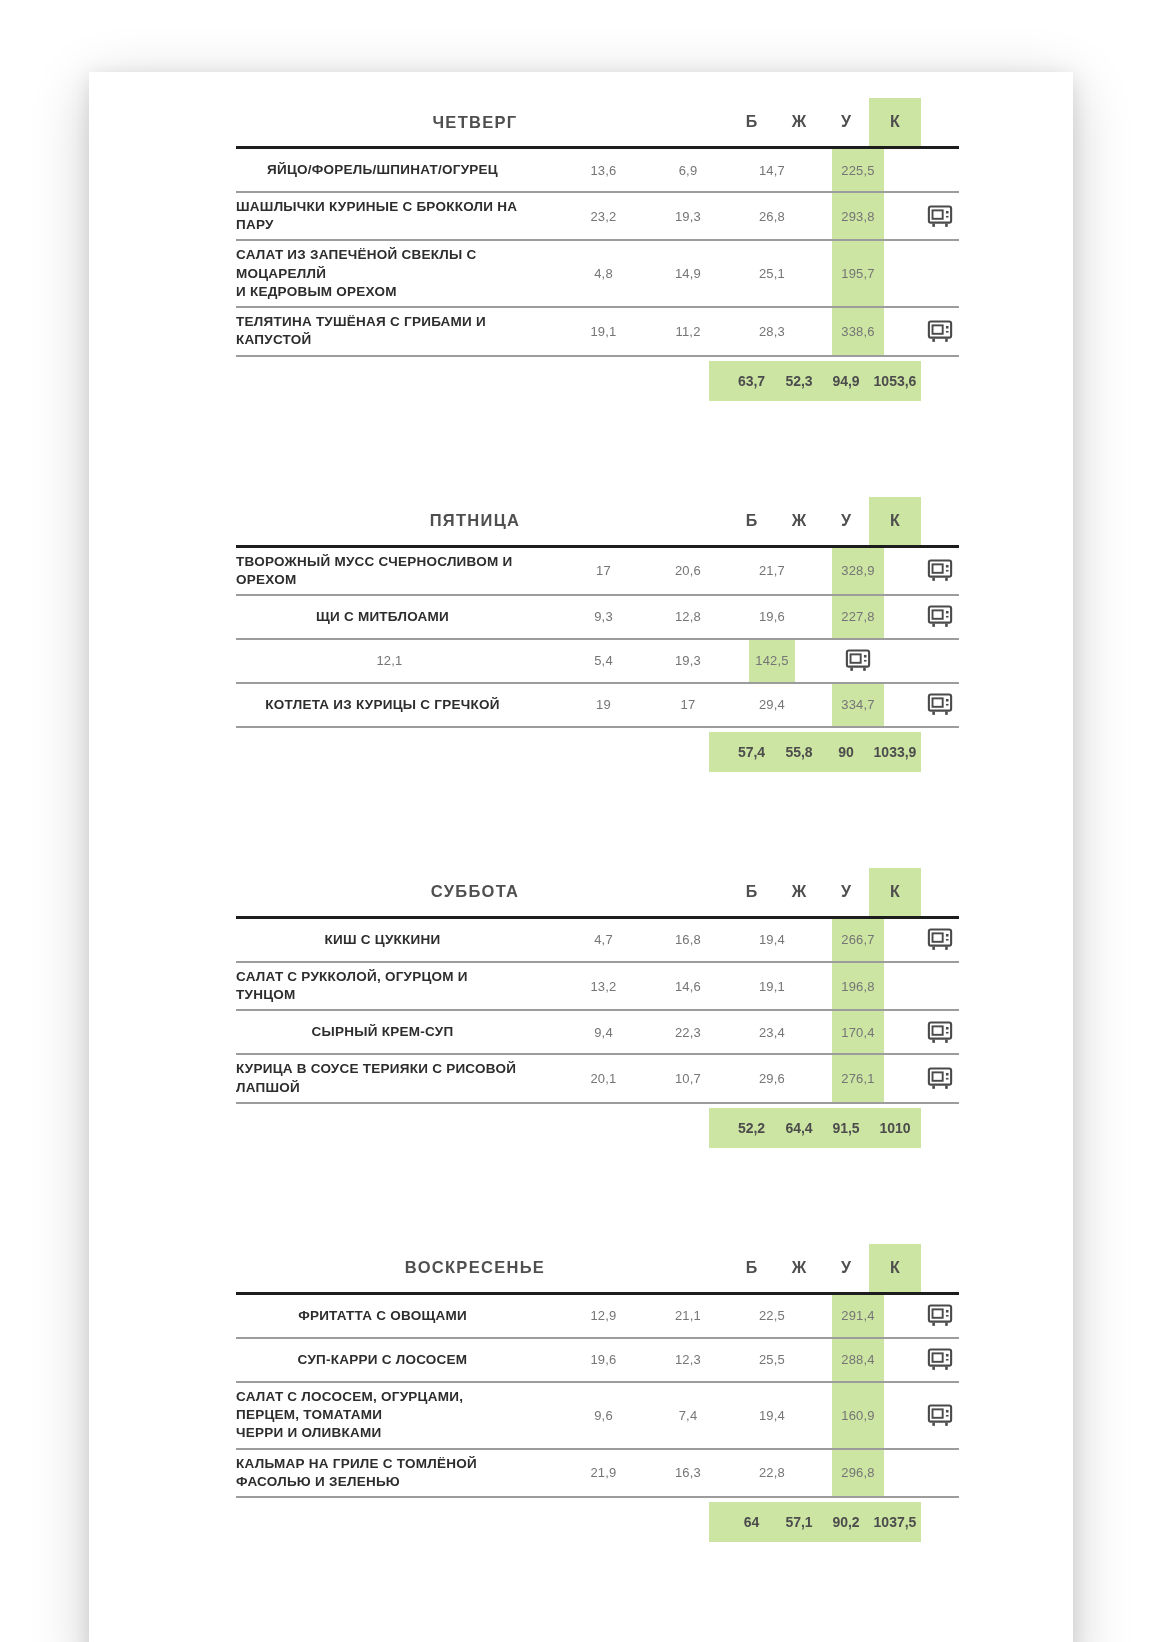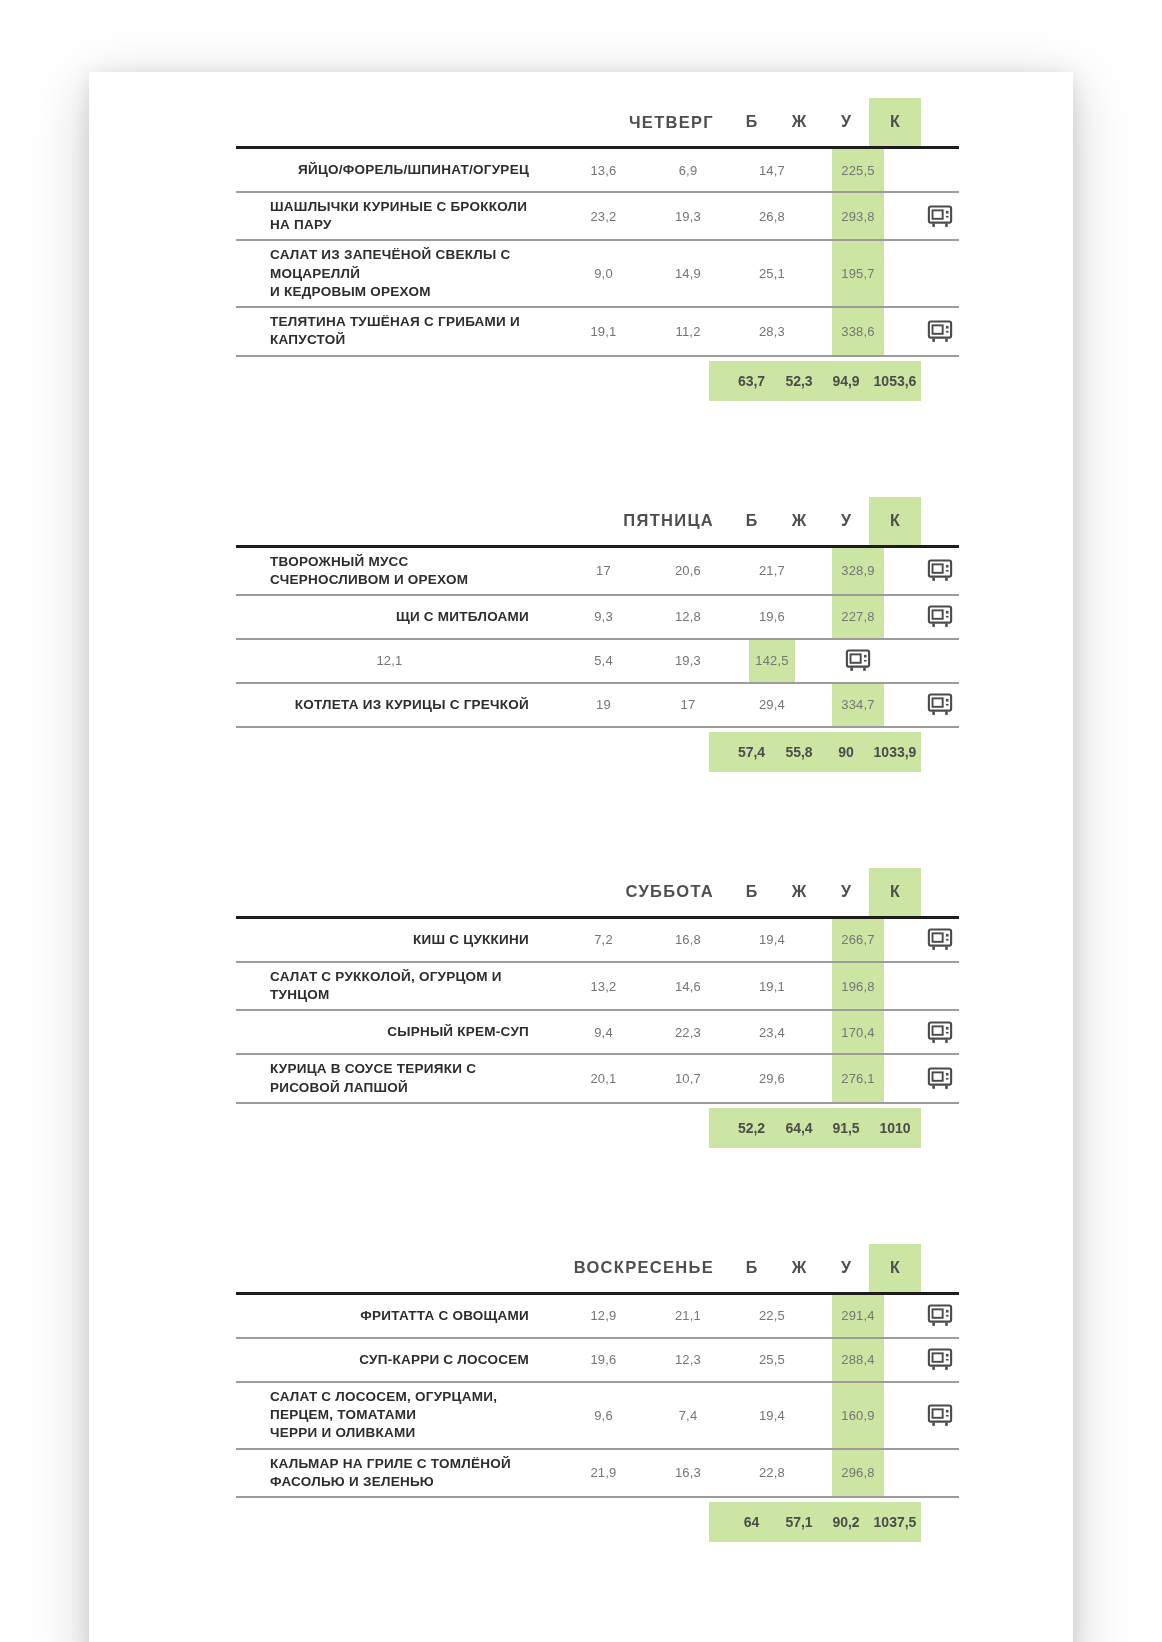--- a/index.html
+++ b/index.html
@@ -33,24 +33,23 @@
     grid-template-columns: 1fr 47px 48px 46px 52px 38px;
     align-items: stretch;
   }
   .cell {
     display: flex;
     align-items: center;
     justify-content: center;
     text-align: center;
   }
   .c-name {
-    justify-content: flex-end;
+    justify-content: center;
     text-align: left;
     padding-right: 14px;
-    margin-left: 34px;
   }
   .c-icon { justify-content: center; }
 
   
   .t-head {
     height: 48px;
     border-bottom: 3px solid #1d1d1d;
   }
   .day-title {
     margin: 0;
@@ -141,21 +140,21 @@
     <rect x="19.2" y="6.2" width="2.7" height="2.7" fill="#4a4a4a"></rect>
     <rect x="19.2" y="11.4" width="2.7" height="1.7" fill="#4a4a4a"></rect>
     <rect x="5.0" y="19.4" width="2.7" height="3.4" fill="#4a4a4a"></rect>
     <rect x="18.4" y="19.4" width="2.7" height="3.4" fill="#4a4a4a"></rect>
   </svg>
 </div>
       </div>
       <div class="t-row t-dish">
         <div class="cell c-name dish-name">САЛАТ ИЗ ЗАПЕЧЁНОЙ СВЕКЛЫ С МОЦАРЕЛЛЙ
 И КЕДРОВЫМ ОРЕХОМ</div>
-        <div class="cell val">9,0</div>
+        <div class="cell val">4,8</div>
         <div class="cell val">14,9</div>
         <div class="cell val">25,1</div>
         <div class="cell val green">195,7</div>
         <div class="cell c-icon"></div>
       </div>
       <div class="t-row t-dish">
         <div class="cell c-name dish-name">ТЕЛЯТИНА ТУШЁНАЯ С ГРИБАМИ И КАПУСТОЙ</div>
         <div class="cell val">19,1</div>
         <div class="cell val">11,2</div>
         <div class="cell val">28,3</div>
@@ -279,21 +278,21 @@
           </div>
         <div class="cell col-letter">Б</div>
         <div class="cell col-letter">Ж</div>
         <div class="cell col-letter">У</div>
         <div class="cell col-letter green">К</div>
         <div class="cell c-icon"></div>
       </div>
 
       <div class="t-row t-dish">
         <div class="cell c-name dish-name">КИШ С ЦУККИНИ</div>
-        <div class="cell val">7,2</div>
+        <div class="cell val">4,7</div>
         <div class="cell val">16,8</div>
         <div class="cell val">19,4</div>
         <div class="cell val green">266,7</div>
         <div class="cell c-icon has-icon">
   <svg class="mw-icon" viewBox="0 0 26 24" width="26" height="23" aria-hidden="true">
     <rect x="1.4" y="1.6" width="23.2" height="16.8" rx="2" fill="none" stroke="#4a4a4a" stroke-width="2.2"></rect>
     <rect x="5.2" y="5.6" width="10.6" height="8.8" fill="none" stroke="#4a4a4a" stroke-width="2"></rect>
     <rect x="19.2" y="6.2" width="2.7" height="2.7" fill="#4a4a4a"></rect>
     <rect x="19.2" y="11.4" width="2.7" height="1.7" fill="#4a4a4a"></rect>
     <rect x="5.0" y="19.4" width="2.7" height="3.4" fill="#4a4a4a"></rect>

